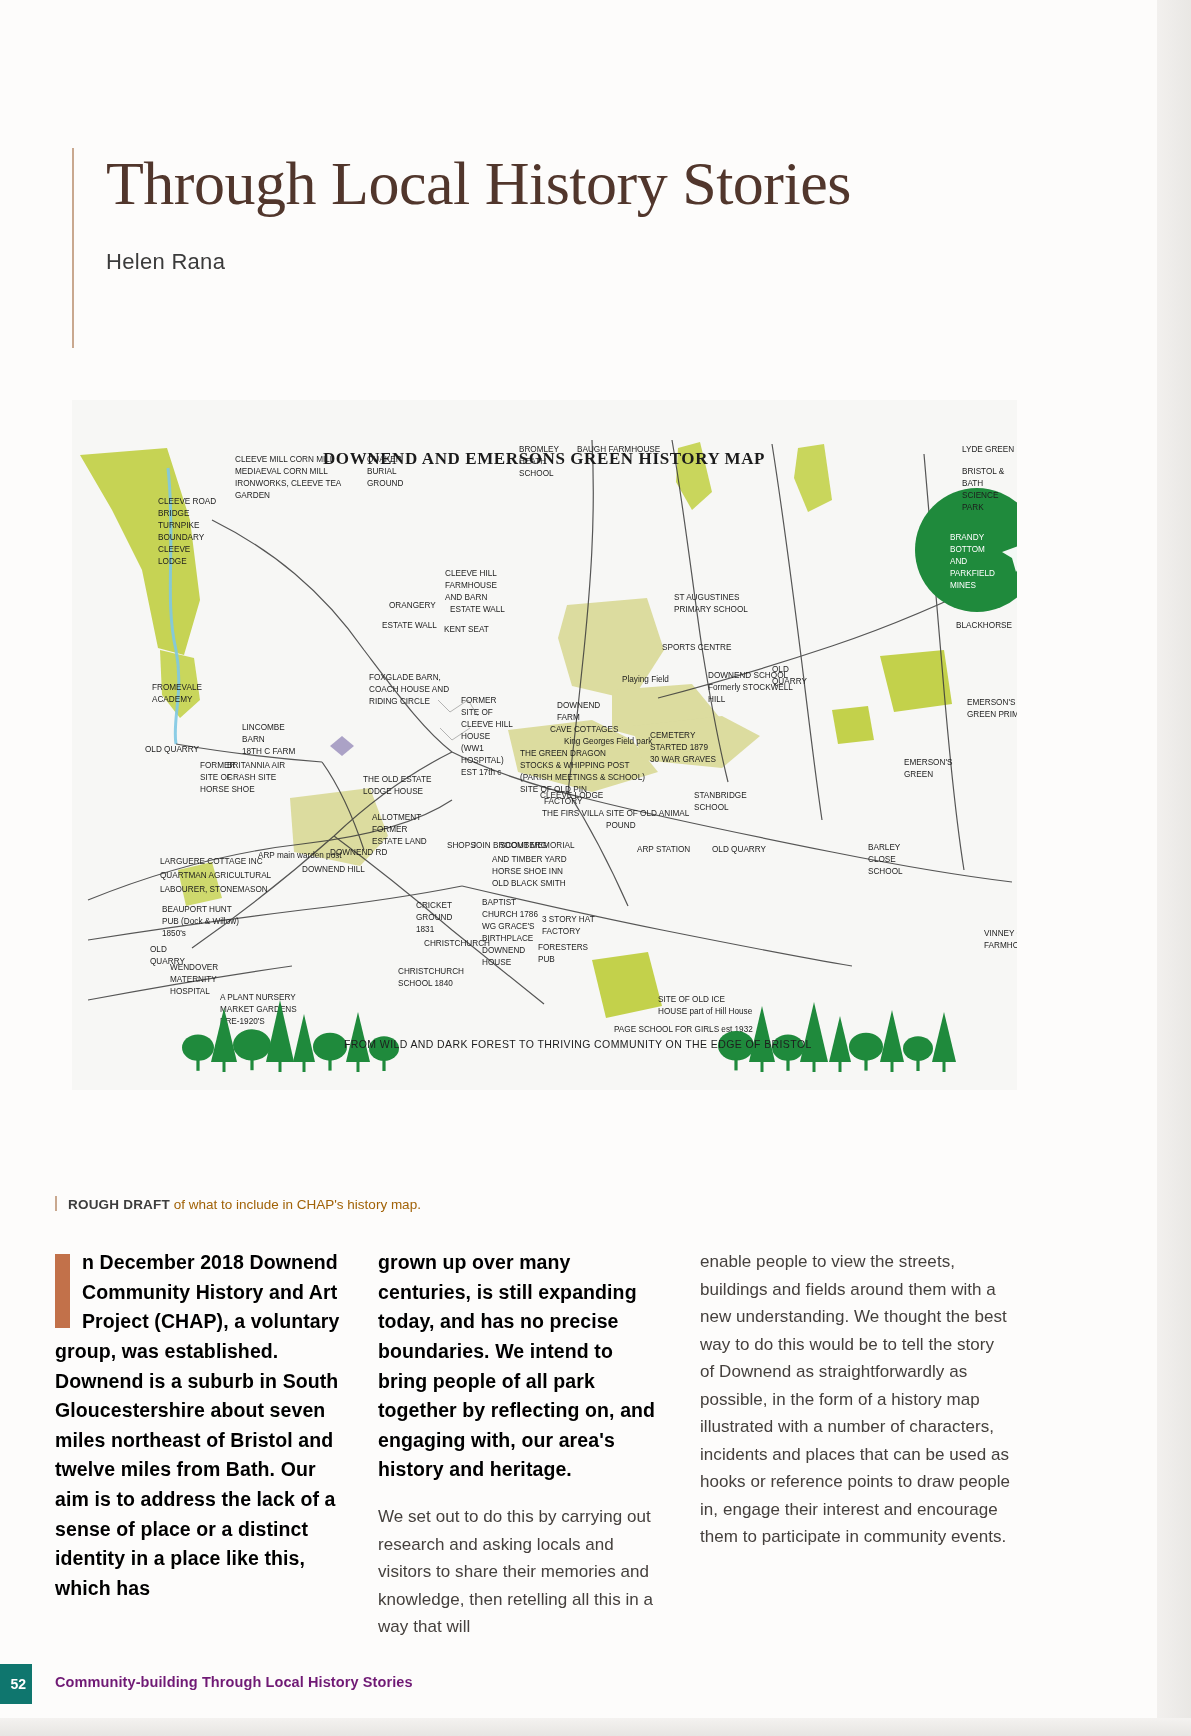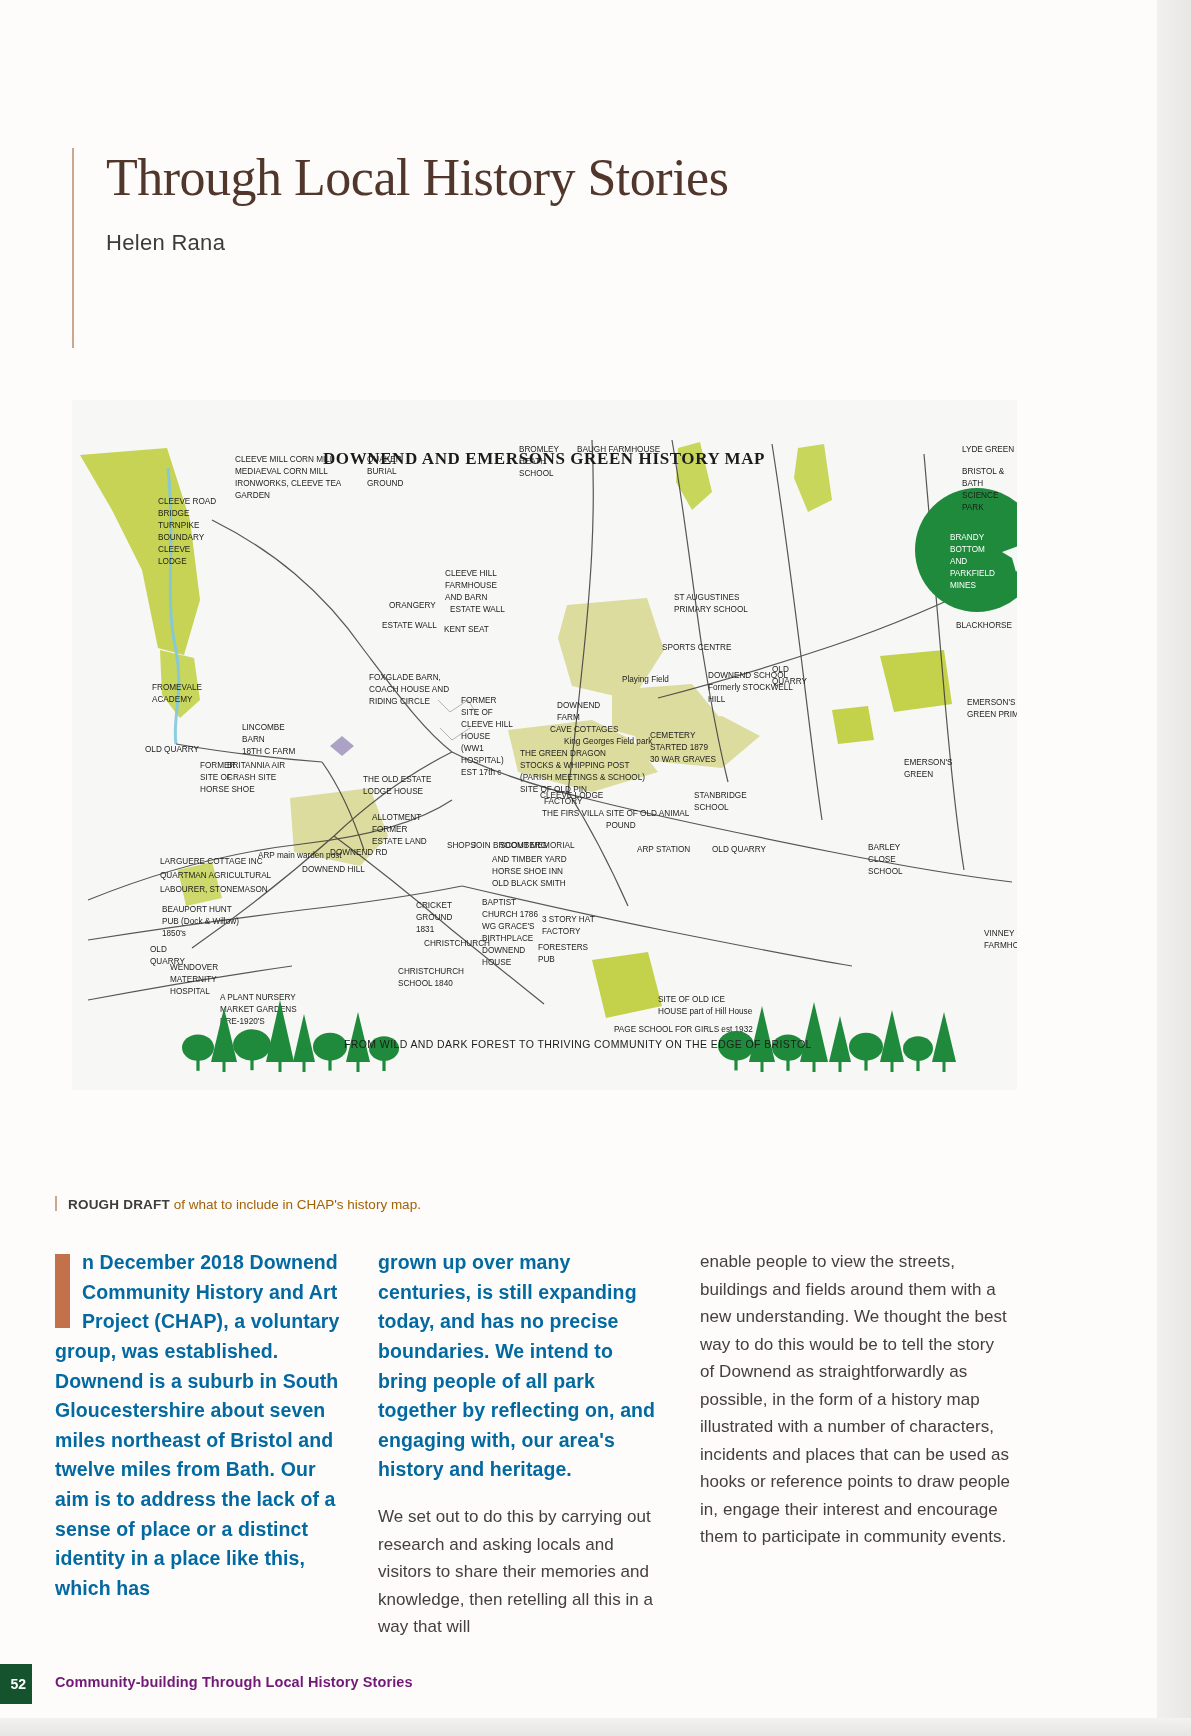--- a/index.html
+++ b/index.html
@@ -23,25 +23,25 @@
   .header{position:absolute;left:72px;top:148px;width:900px;}
   .rule-v{position:absolute;left:0;top:0;width:2px;height:200px;background:#c9a88f;}
   .title-wrap{padding-left:34px;}
   .title-l1{
     font-family:"Liberation Serif", serif;
     font-size:62px;line-height:1.02;color:#c9705a;font-weight:400;
     letter-spacing:-0.5px;
   }
   .title-l2{
     font-family:"Liberation Serif", serif;
-    font-size:52px;line-height:1.08;color:#51362c;font-weight:400;
+    font-size:62px;line-height:1.08;color:#51362c;font-weight:400;
     letter-spacing:-0.5px;margin-top:2px;
   }
   .author{
-    padding-left:34px;margin-top:24px;
+    padding-left:34px;margin-top:32px;
     font-size:22px;color:#3b3b3b;font-weight:400;letter-spacing:.3px;
   }
 
   
   .figure{position:absolute;left:72px;top:400px;width:945px;height:690px;
     background:#f7f7f5;overflow:hidden;}
   .map-svg{display:block;}
 
   .caption{position:absolute;left:55px;top:1196px;width:640px;
     font-size:13.5px;color:#3d3d3d;}
@@ -54,33 +54,33 @@
   .cols{position:absolute;left:55px;top:1248px;width:1000px;height:330px;}
   .col{position:absolute;top:0;}
   .col1{left:0;width:290px;}
   .col2{left:323px;width:288px;}
   .col3{left:645px;width:312px;}
   .dropcap{
     float:left;width:15px;height:74px;background:#c2714a;
     margin:6px 12px 0 0;
   }
   .lead{
-    font-size:19.5px;line-height:1.52;color:#0369a1;font-weight:700;
+    font-size:19.5px;line-height:1.52;color:#000000;font-weight:700;
     letter-spacing:.1px;margin:0;
   }
   .body-t{
     font-size:17px;line-height:1.62;color:#45403d;font-weight:400;
     margin:18px 0 0 0;letter-spacing:.05px;
   }
   .col3 .body-t{margin-top:0;}
 
   
   .footer{position:absolute;left:0;top:1664px;width:1191px;height:40px;}
   .pagenum{position:absolute;left:0;top:0;width:32px;height:40px;
-    background:#14532d;color:#ffffff;font-size:14px;font-weight:700;
+    background:#0f766e;color:#ffffff;font-size:14px;font-weight:700;
     display:flex;align-items:center;justify-content:flex-end;
     padding-right:6px;box-sizing:border-box;}
   .foot-title{position:absolute;left:55px;top:10px;font-size:14.5px;
     font-weight:700;color:#701a75;letter-spacing:.1px;}
 </style>
 </head>
 <body>
 
 <div class="page">
 

